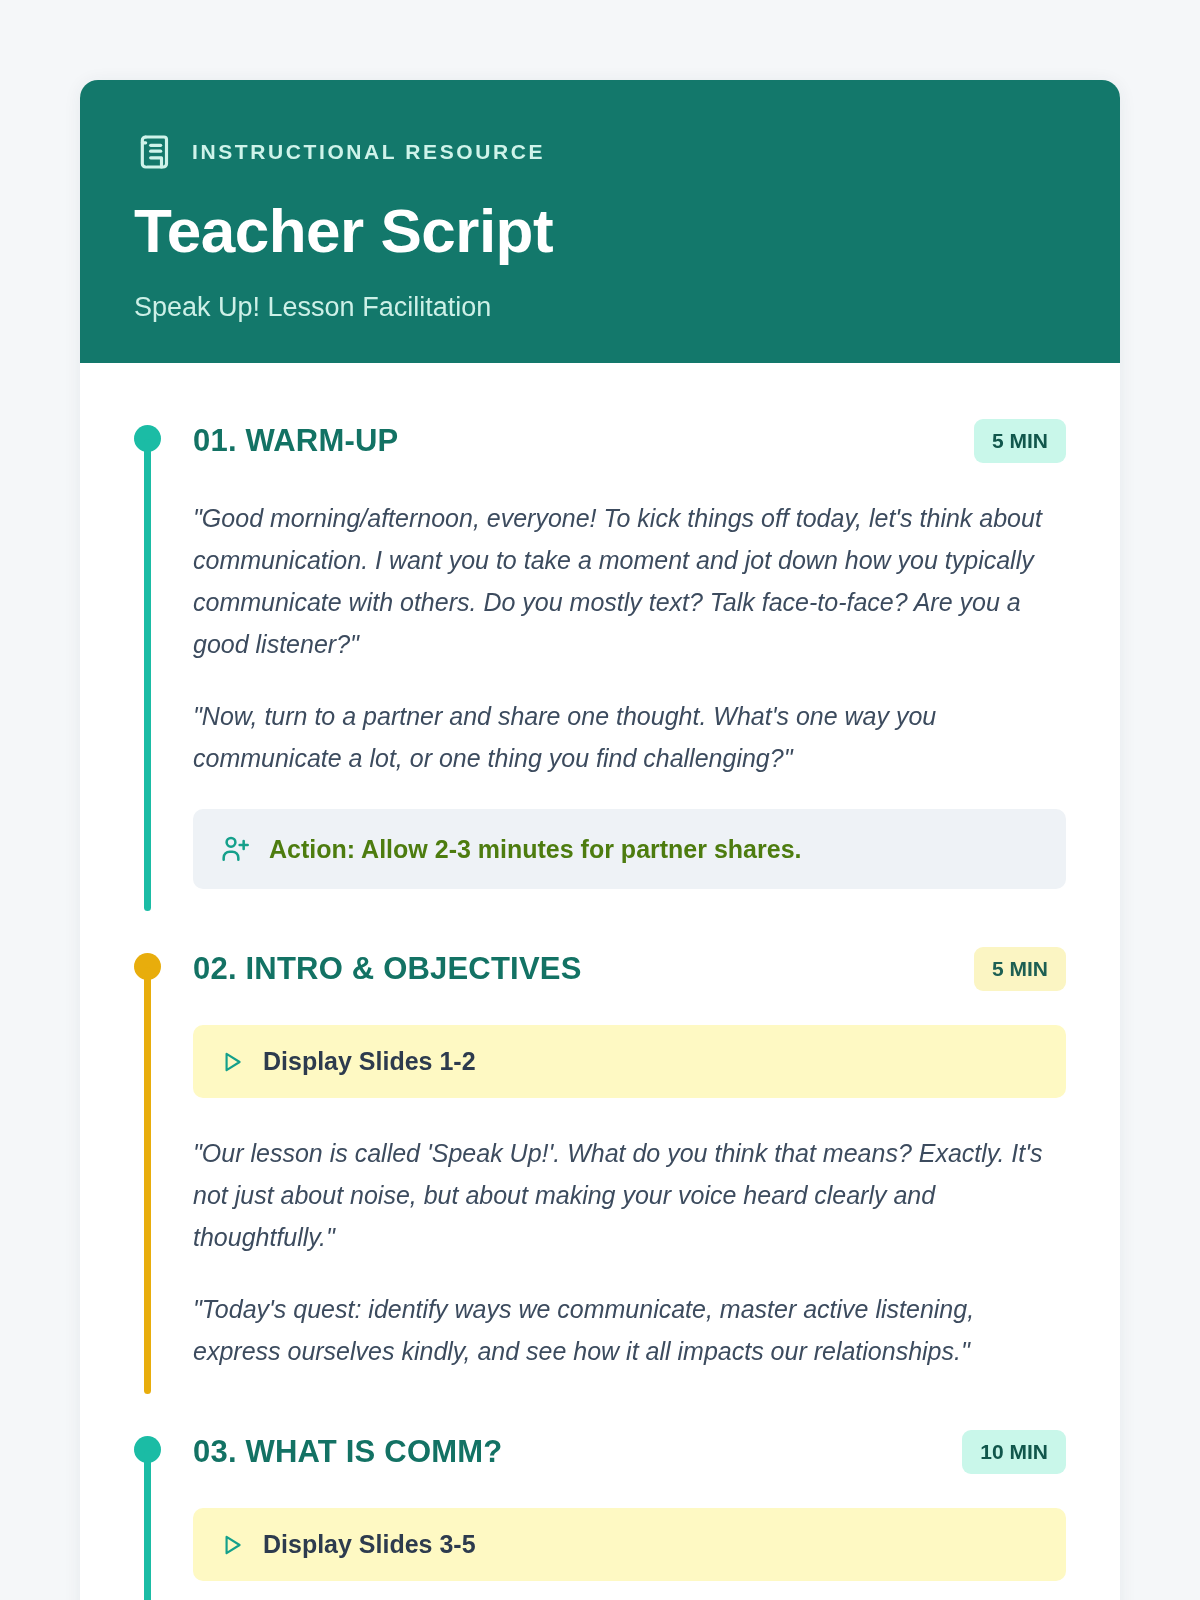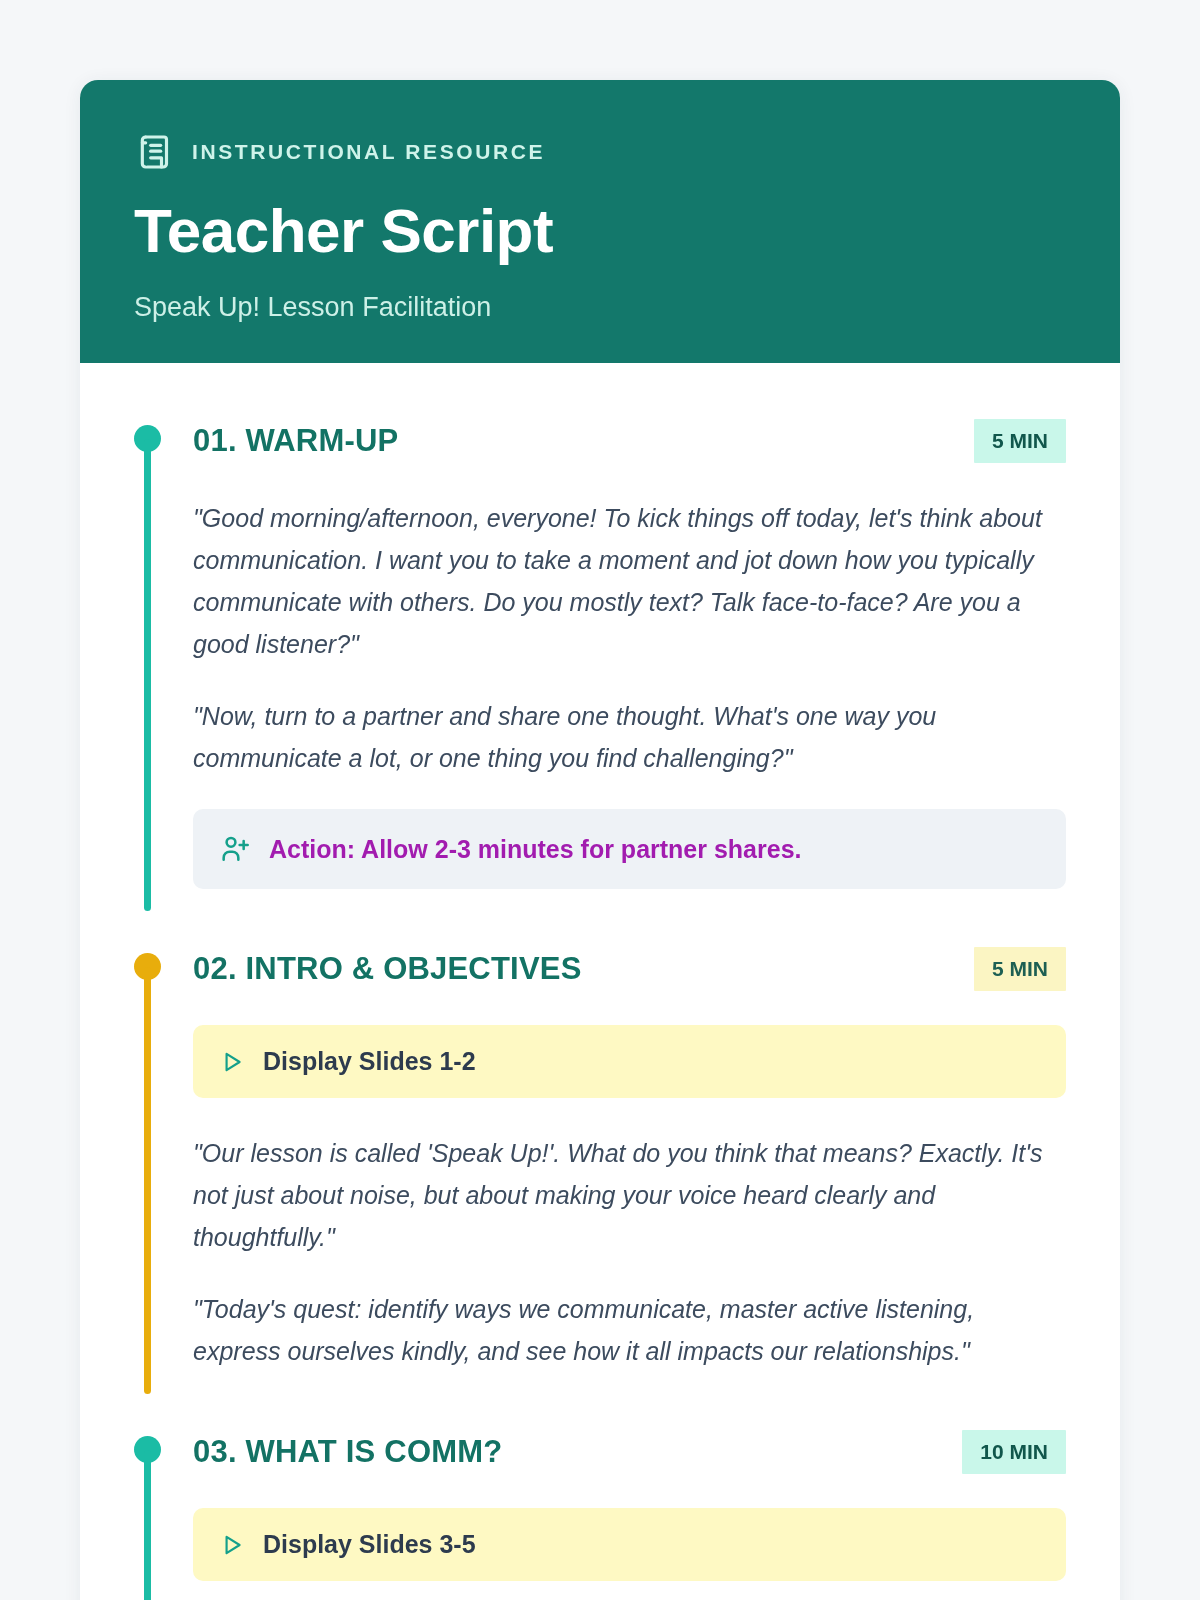--- a/index.html
+++ b/index.html
@@ -129,21 +129,21 @@
     font-weight: bold;
     color: #137264;
     letter-spacing: 0.2px;
   }
 
   .badge {
     flex: 0 0 auto;
     font-size: 21px;
     font-weight: bold;
     padding: 10px 18px;
-    border-radius: 1px;
+    border-radius: 9px;
     white-space: nowrap;
   }
   .badge.mint { background: #c9f7ea; color: #11574c; }
   .badge.amber { background: #fbf5c3; color: #1d5f53; }
 
   .script {
     font-size: 25px;
     line-height: 1.68;
     font-style: italic;
     color: #3c4b5e;
@@ -157,21 +157,21 @@
     padding: 24px 26px;
     display: flex;
     align-items: center;
     gap: 18px;
     margin-top: 8px;
   }
 
   .action-text {
     font-size: 25px;
     font-weight: bold;
-    color: #a21caf;
+    color: #4d7c0f;
   }
 
   .userplus-icon { width: 32px; height: 32px; flex: 0 0 32px; display: block; }
 
   .slide-box {
     background: #fef9c3;
     border-radius: 10px;
     padding: 22px 26px;
     display: flex;
     align-items: center;

